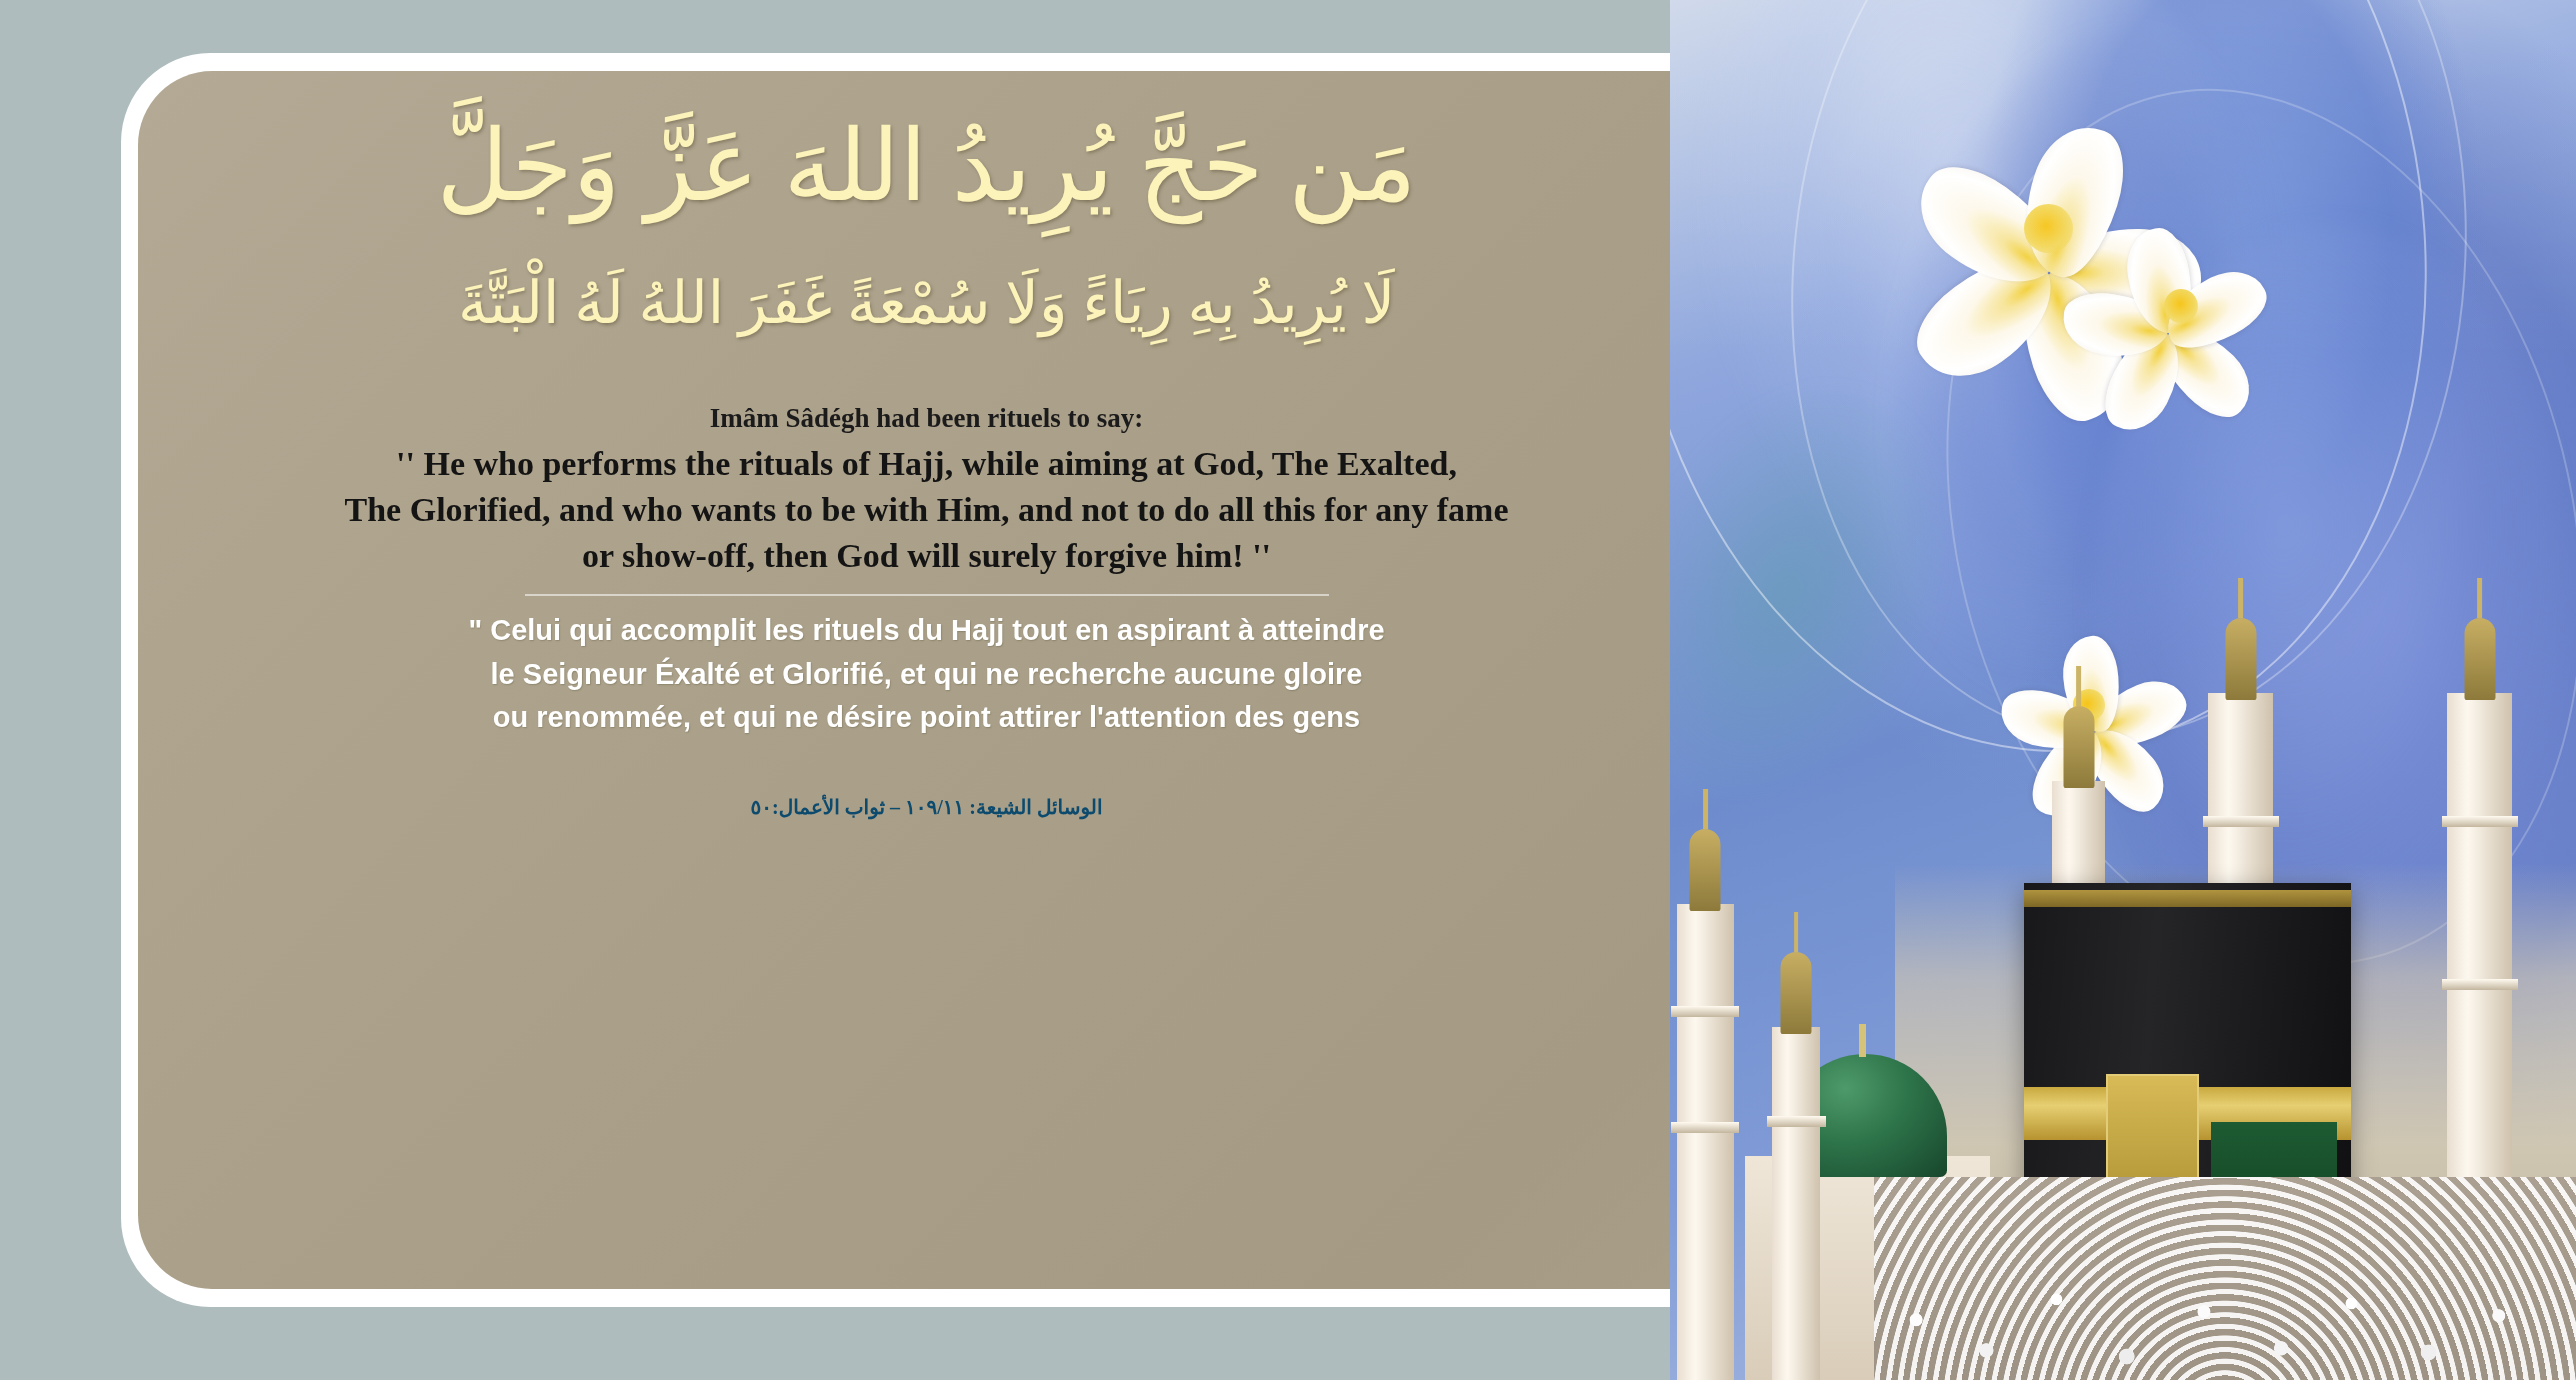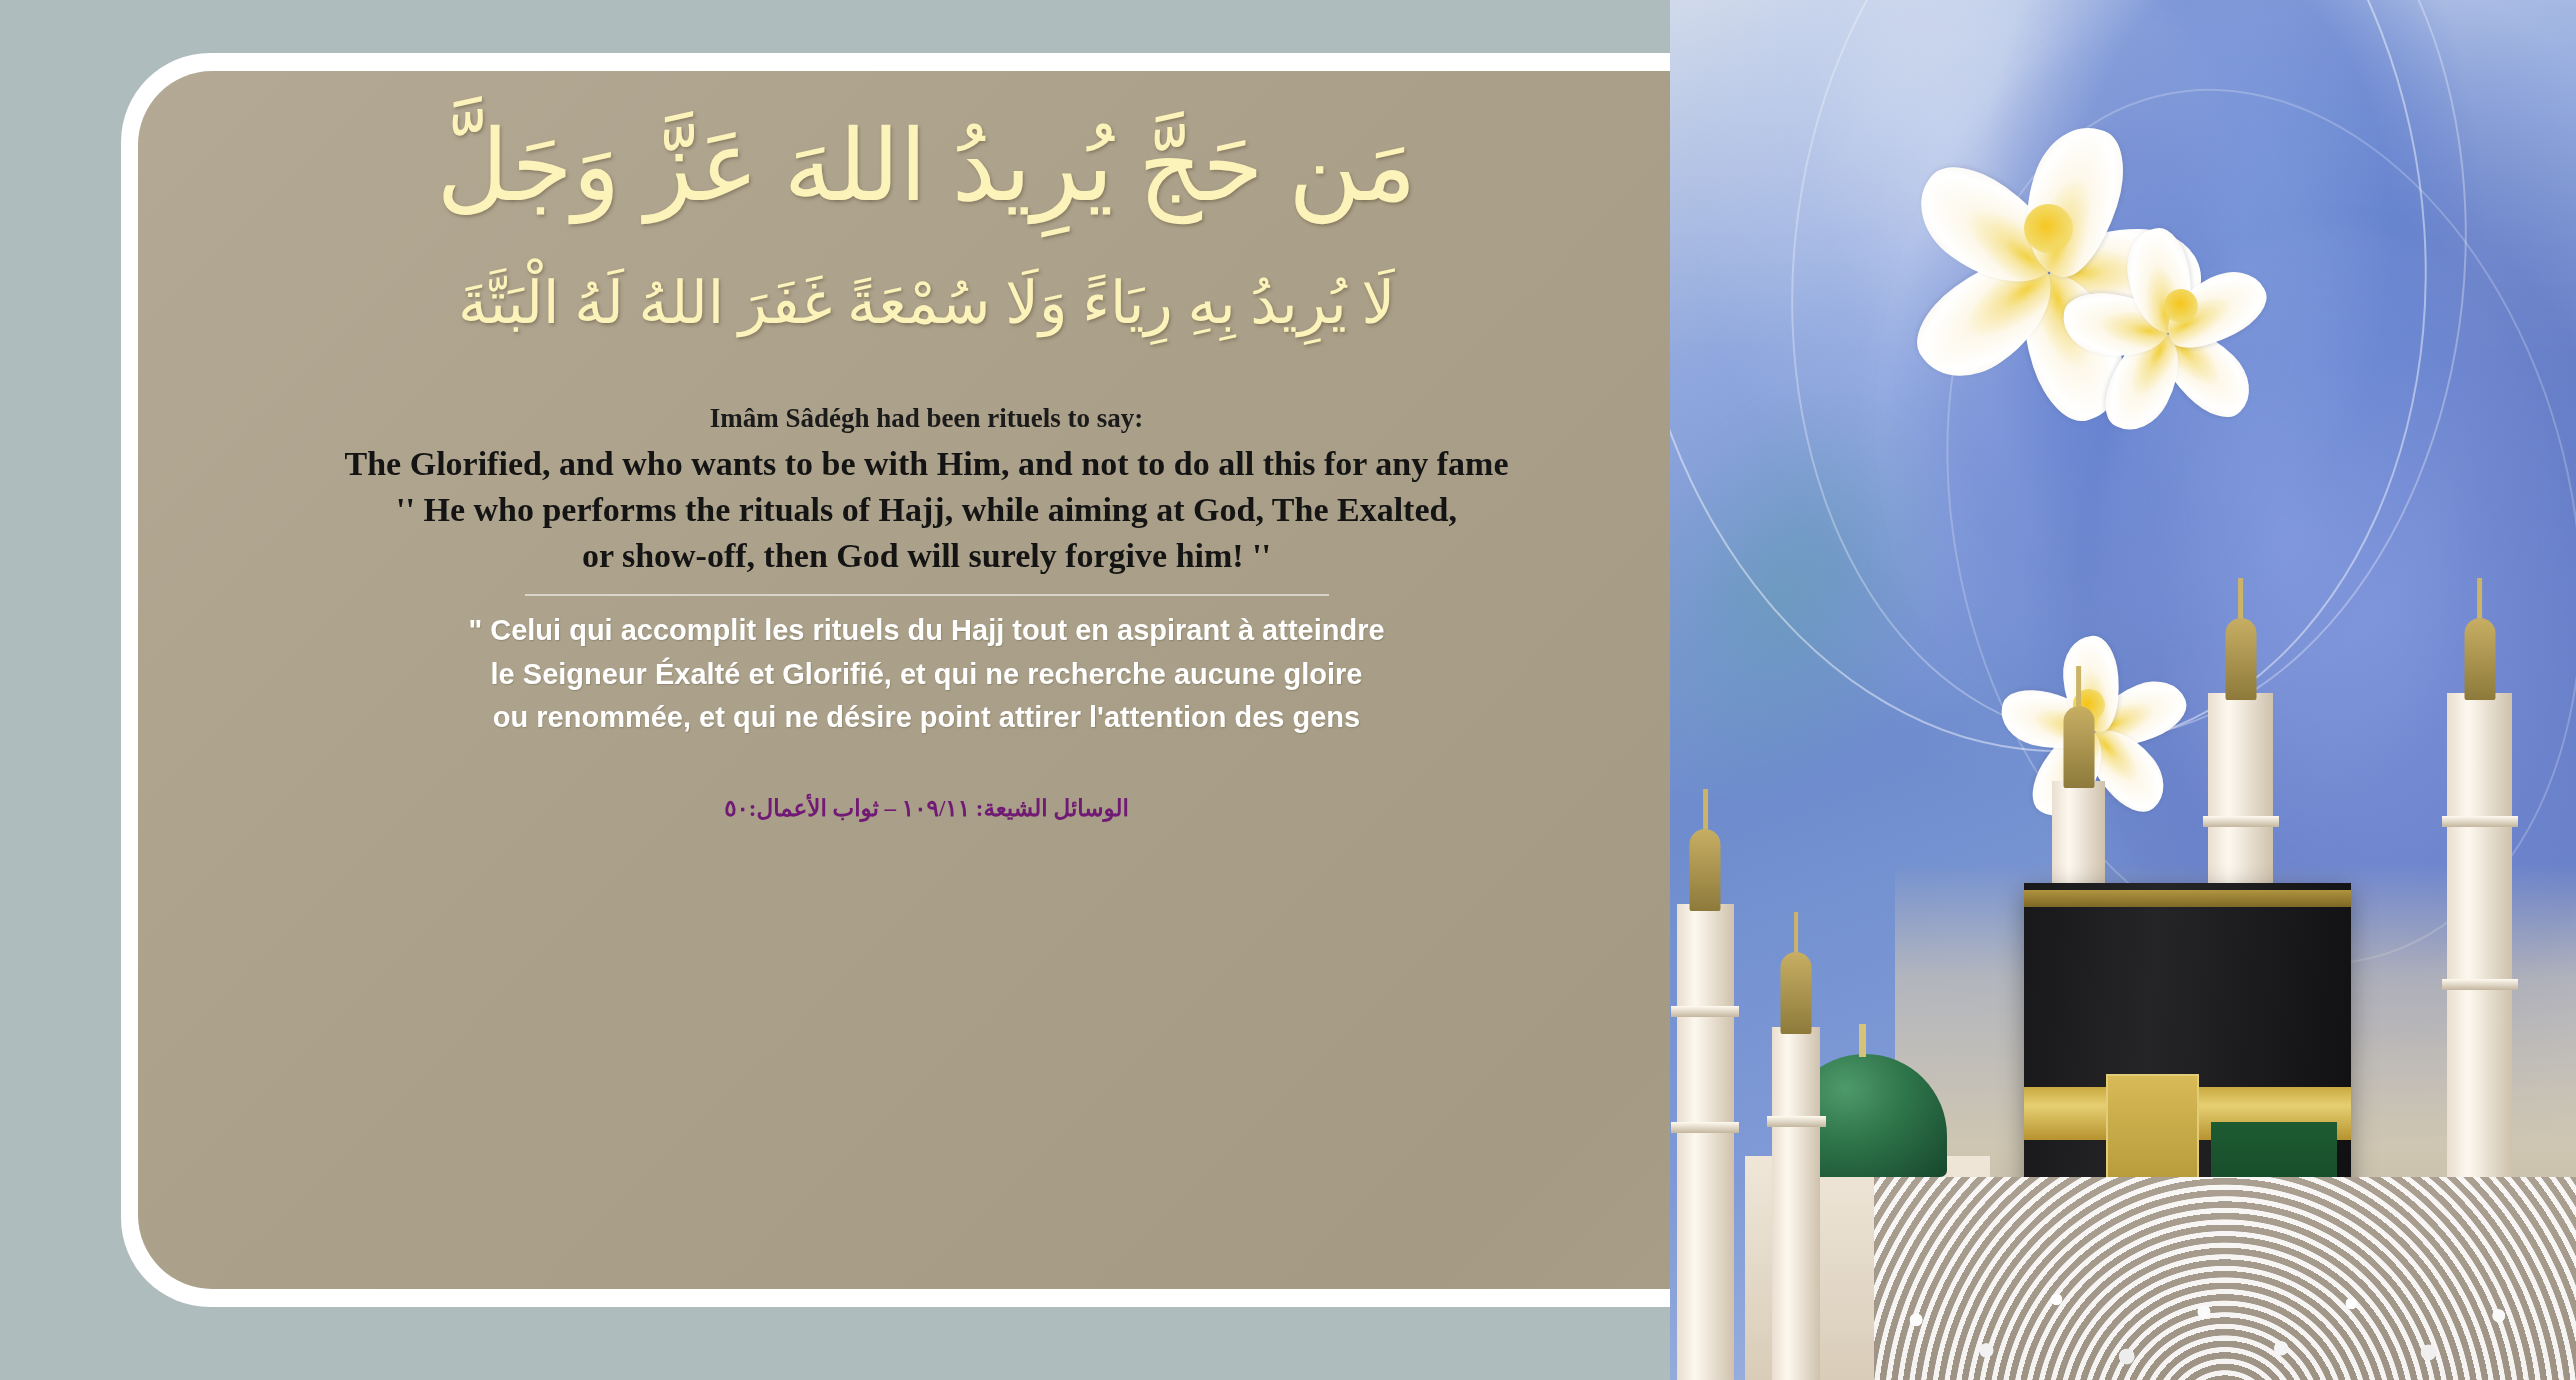--- a/index.html
+++ b/index.html
@@ -289,23 +289,23 @@
     font-size: 29px;
     color: #ffffff;
     line-height: 1.5;
     margin-top: 8.2px;
     text-shadow: 0.7px 0.7px 1.4px rgba(90,85,60,0.35);
   }
   .source {
     margin-top: 55px;
     font-family: "Liberation Serif", serif;
     direction: rtl;
-    font-size: 23px;
+    font-size: 20px;
     font-weight: bold;
-    color: #701a75;
+    color: #0c4a6e;
   }
 </style>
 </head>
 <body>
 
 <div id="poster">
 
   <div id="photo-panel">
     <div class="ribbon-bg"></div>
     <div class="ribbon-swirl sw1"></div>
@@ -394,22 +394,22 @@
 
   <div id="text-col">
 
     <div class="hadith-ar">
       <div class="l1">مَن حَجَّ يُرِيدُ اللهَ عَزَّ وَجَلَّ</div>
       <div class="l2">لَا يُرِيدُ بِهِ رِيَاءً وَلَا سُمْعَةً غَفَرَ اللهُ لَهُ الْبَتَّةَ</div>
     </div>
 
     <div class="en-head">Imâm Sâdégh had been rituels to say:</div>
     <div class="en-body">
+      <div>'' He who performs the rituals of Hajj, while aiming at God, The Exalted,</div>
       <div>The Glorified, and who wants to be with Him, and not to do all this for any fame</div>
-      <div>'' He who performs the rituals of Hajj, while aiming at God, The Exalted,</div>
       <div>or show-off, then God will surely forgive him! ''</div>
     </div>
 
     <div class="divider"></div>
 
     <div class="fr-body">
       <div>" Celui qui accomplit les rituels du Hajj tout en aspirant à atteindre</div>
       <div>le Seigneur Éxalté et Glorifié, et qui ne recherche aucune gloire</div>
       <div>ou renommée, et qui ne désire point attirer l'attention des gens</div>
     </div>

